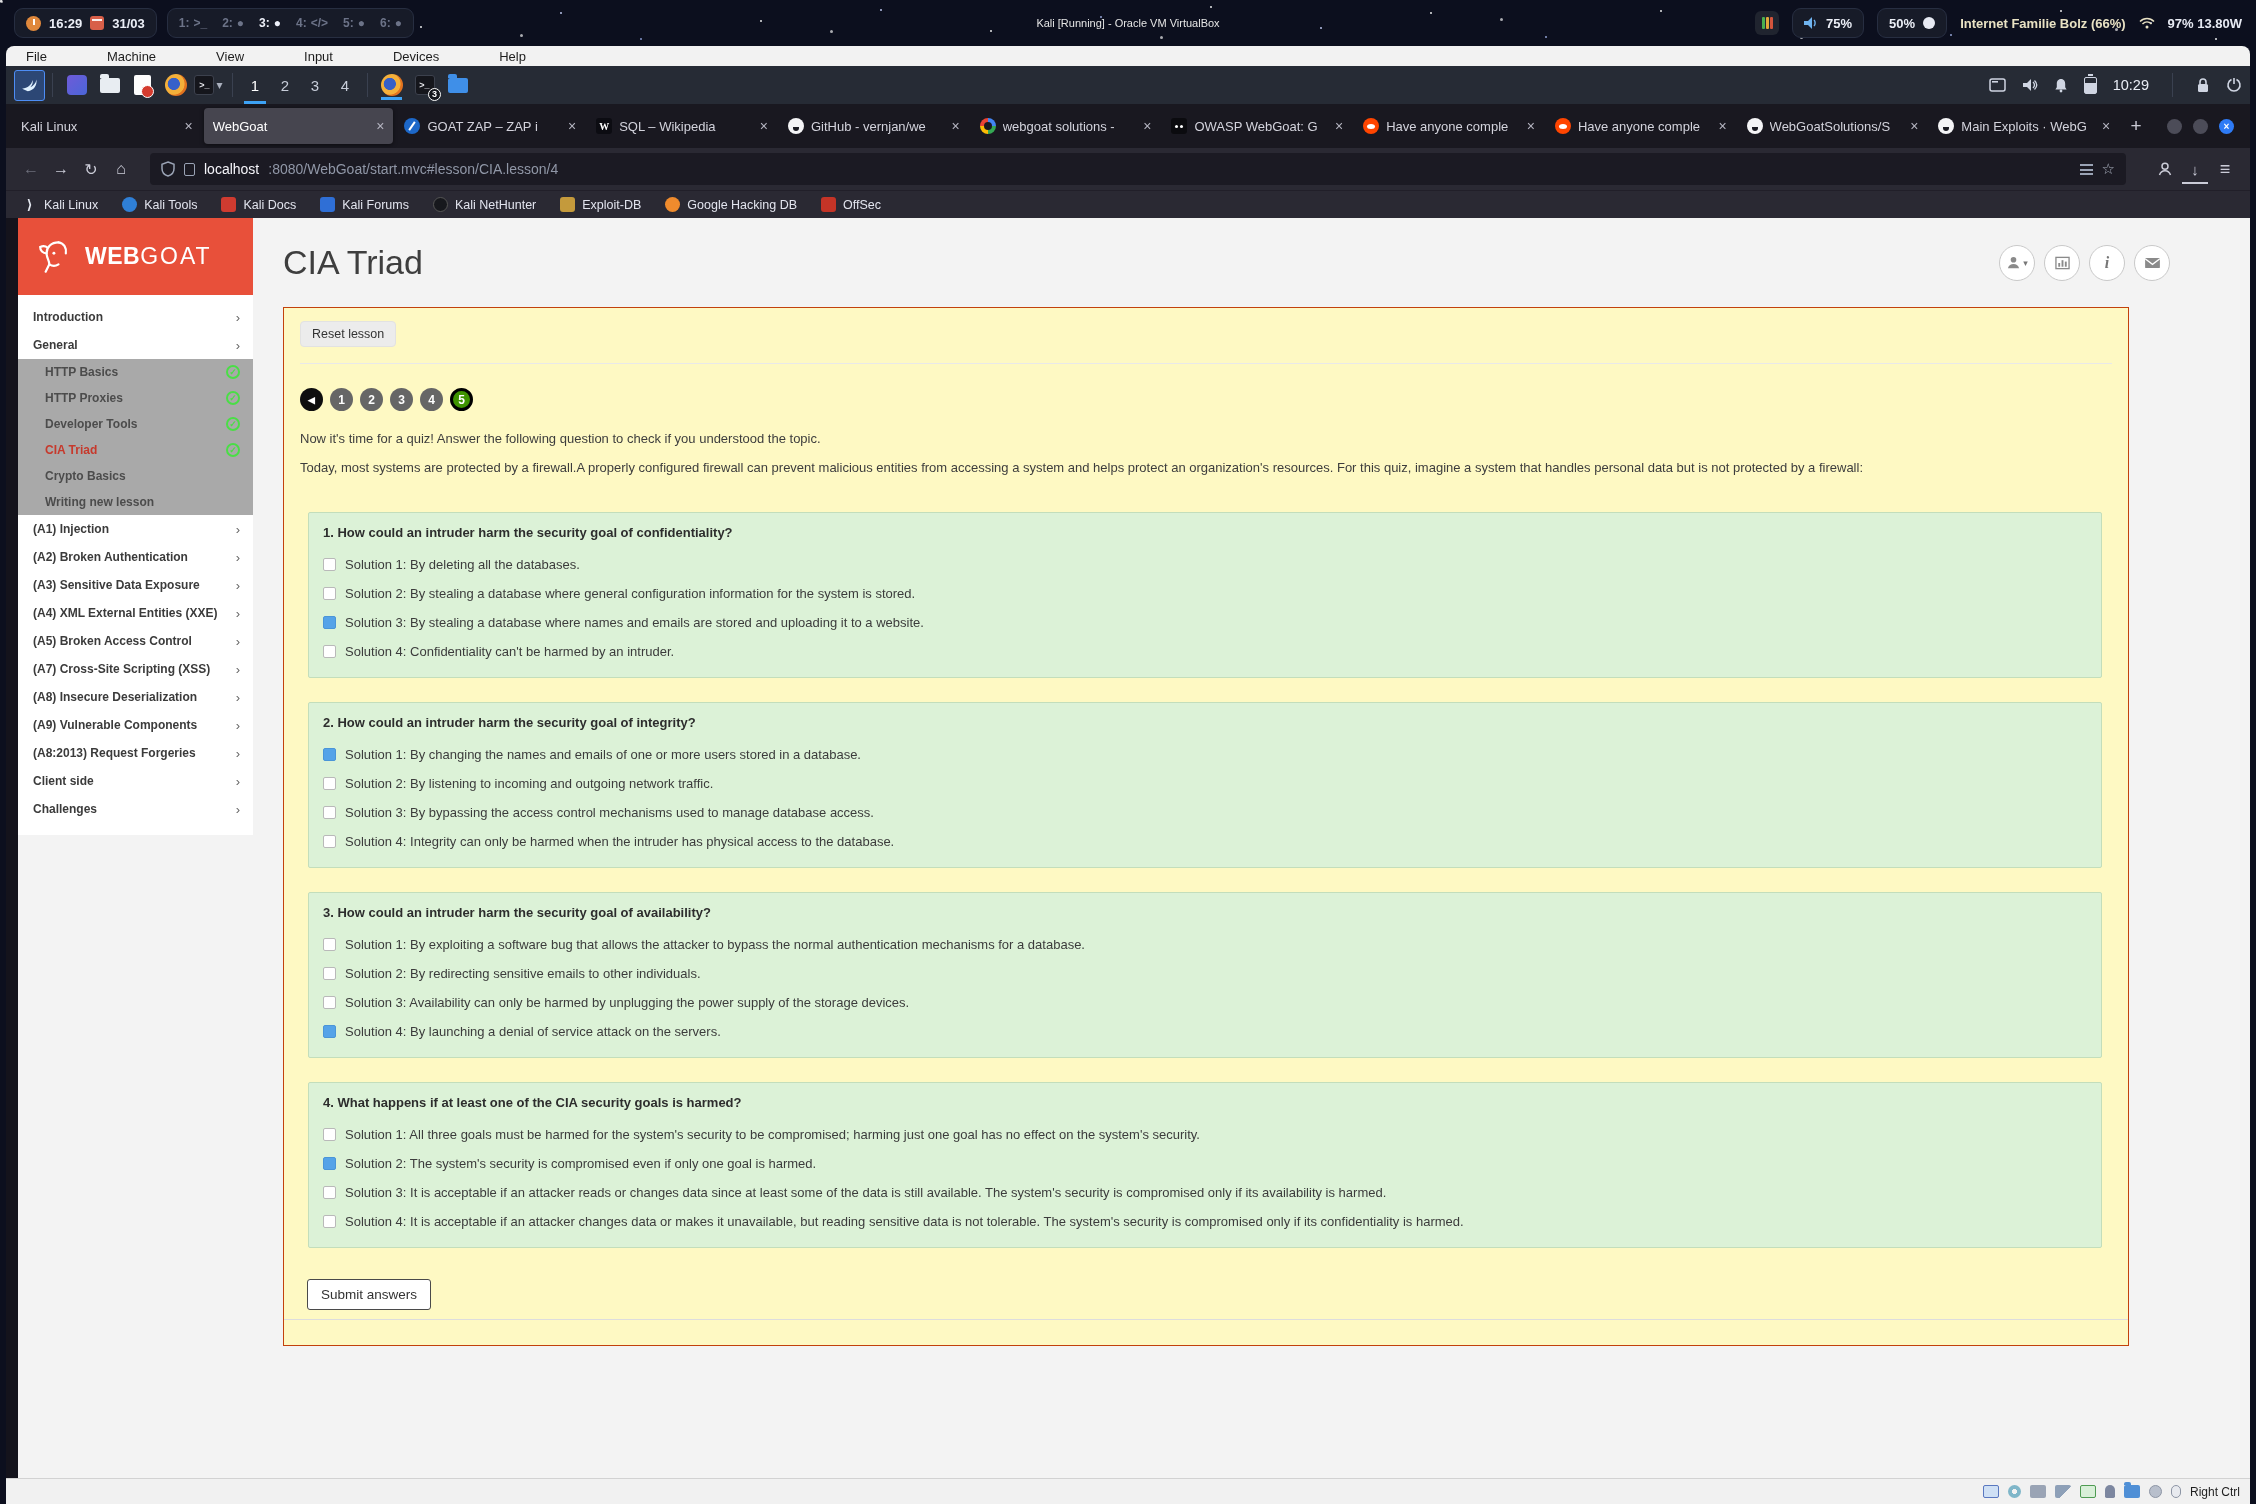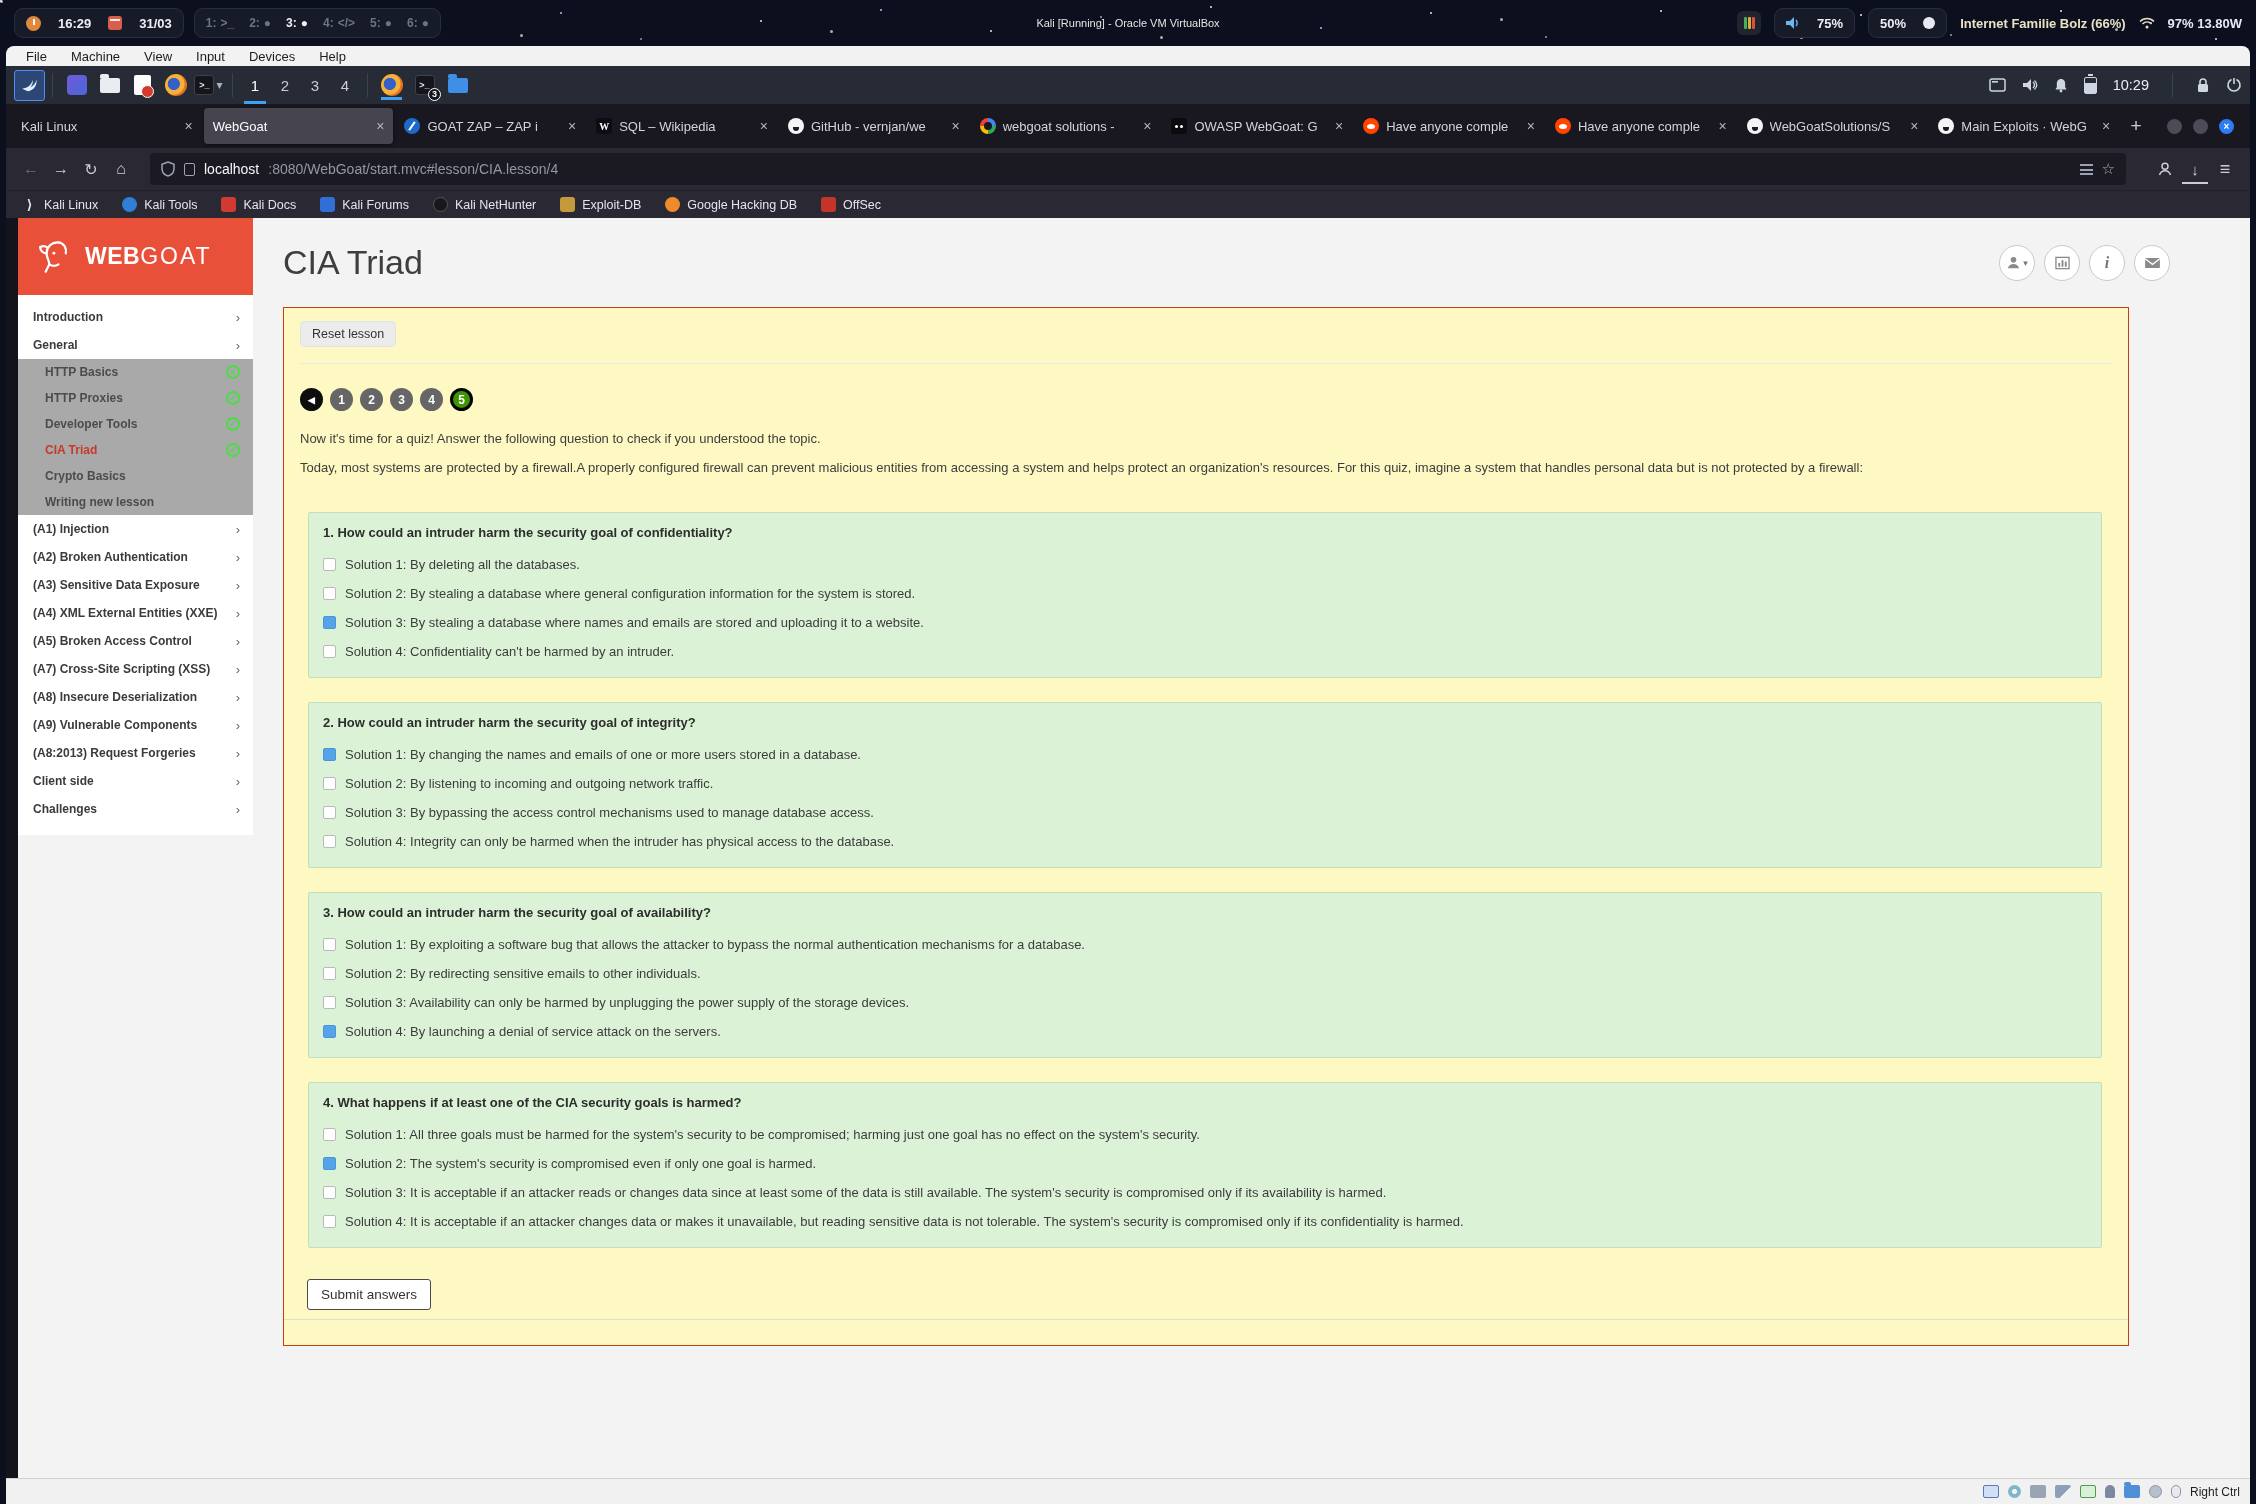--- a/index.html
+++ b/index.html
@@ -4,42 +4,42 @@
 <style>
   html,body{margin:0;padding:0;background:#0c0f1e;}
   *{box-sizing:border-box;font-family:"Liberation Sans",sans-serif;}
   #screen{width:2256px;height:1504px;display:flex;flex-direction:column;overflow:hidden;position:relative;background:#0c0f1e;}
 
   
   .desktop-strip{height:46px;position:relative;display:flex;align-items:center;padding:0 14px;gap:10px;}
   .stars,.stars2{position:absolute;width:2px;height:2px;border-radius:50%;background:#fff;top:0;left:0;opacity:.9;pointer-events:none;}
   .stars{box-shadow:90px 14px #cdd6ff,180px 33px #fff,300px 8px #9fb0e6,420px 26px #fff,560px 12px #cdd6ff,640px 38px #8fa2dd,760px 20px #fff,880px 9px #cdd6ff,990px 30px #fff,1100px 16px #9fb0e6,1210px 6px #fff,1320px 27px #cdd6ff,1430px 12px #fff,1545px 36px #9fb0e6,1660px 10px #fff,1755px 24px #cdd6ff,1860px 14px #fff,1950px 34px #9fb0e6,2060px 10px #fff,2150px 22px #cdd6ff,2215px 38px #fff;}
   .stars2{width:3px;height:3px;opacity:.65;box-shadow:240px 20px #fff,520px 34px #fff,830px 30px #fff,1160px 36px #fff,1500px 18px #fff,1800px 36px #fff,2115px 28px #fff;}
-  .hp-pill{background:#171b28;border:1px solid #272e41;border-radius:9px;height:30px;display:flex;align-items:center;padding:0 11px;gap:17px;color:#eceff7;font-size:13px;font-weight:700;z-index:2;}
+  .hp-pill{background:#171b28;border:1px solid #272e41;border-radius:9px;height:30px;display:flex;align-items:center;padding:0 11px;gap:8px;color:#eceff7;font-size:13px;font-weight:700;z-index:2;}
   .hp-clock-ico{width:15px;height:15px;border-radius:50%;background:#e0883c;position:relative;flex:none;}
   .hp-clock-ico::after{content:"";position:absolute;left:7px;top:3px;width:2px;height:6px;background:#fff;}
   .hp-cal-ico{width:14px;height:14px;border-radius:3px;background:#d85f49;position:relative;flex:none;}
   .hp-cal-ico::after{content:"";position:absolute;left:2px;right:2px;top:3px;height:2px;background:#fff;opacity:.9;}
   .hp-ws{display:flex;align-items:center;gap:15px;font-weight:700;}
   .hp-ws .ws{color:#6c7388;font-size:12px;display:flex;gap:4px;align-items:center;}
   .hp-ws .ws.active{color:#eef1fa;}
   .vm-title{position:absolute;left:50%;top:50%;transform:translate(-50%,-50%);color:#e5e5e5;font-size:11px;z-index:1;}
   .hp-right{margin-left:auto;display:flex;align-items:center;gap:13px;color:#e7eaf3;font-size:13px;font-weight:700;z-index:2;}
   .tray-app{width:24px;height:24px;border-radius:6px;background:#20242f;display:flex;align-items:center;justify-content:center;gap:1px;}
   .tray-app i{width:3px;height:12px;border-radius:1px;display:block;}
   .tray-app i:nth-child(1){background:#49b04f;}.tray-app i:nth-child(2){background:#e2a93b;}.tray-app i:nth-child(3){background:#d4543c;}
   .net-label{color:#e9e2c4;}
   .dot-br{width:12px;height:12px;border-radius:50%;background:#e7eaf3;display:inline-block;}
 
   
   .svgi{display:inline-flex;align-items:center;justify-content:center;flex:none;}
 
   
   .vm-window{flex:1;margin:0 6px;display:flex;flex-direction:column;border-radius:8px 8px 0 0;overflow:hidden;}
-  .vb-menubar{height:20px;background:#f2f2f2;display:flex;align-items:center;padding:0 8px;flex:none;}
+  .vb-menubar{height:20px;background:#f2f2f2;display:flex;align-items:center;padding:0 8px;flex:none;gap:36px;}
   .vb-menubar .mi{font-size:13px;color:#1d1d1d;padding:0 12px;}
 
   
   .kali-bar{height:38px;background:#262b35;display:flex;align-items:center;padding:0 8px;flex:none;}
   .k-tile{width:31px;height:31px;background:rgba(57,124,238,.35);border:1px solid #4d8df5;border-radius:3px;display:flex;align-items:center;justify-content:center;}
   .k-sep{width:1px;height:24px;background:#3a4150;margin:0 7px;flex:none;}
   .k-app{width:29px;height:29px;display:flex;align-items:center;justify-content:center;position:relative;margin:0 2px;}
   .ico-window{width:20px;height:20px;border-radius:4px;background:linear-gradient(135deg,#6f5bd8,#4a66d8);}
   .ico-folder{width:20px;height:15px;border-radius:2px;background:#e8edf2;position:relative;}
   .ico-folder::before{content:"";position:absolute;top:-4px;left:0;width:9px;height:4px;border-radius:2px 2px 0 0;background:#e8edf2;}

